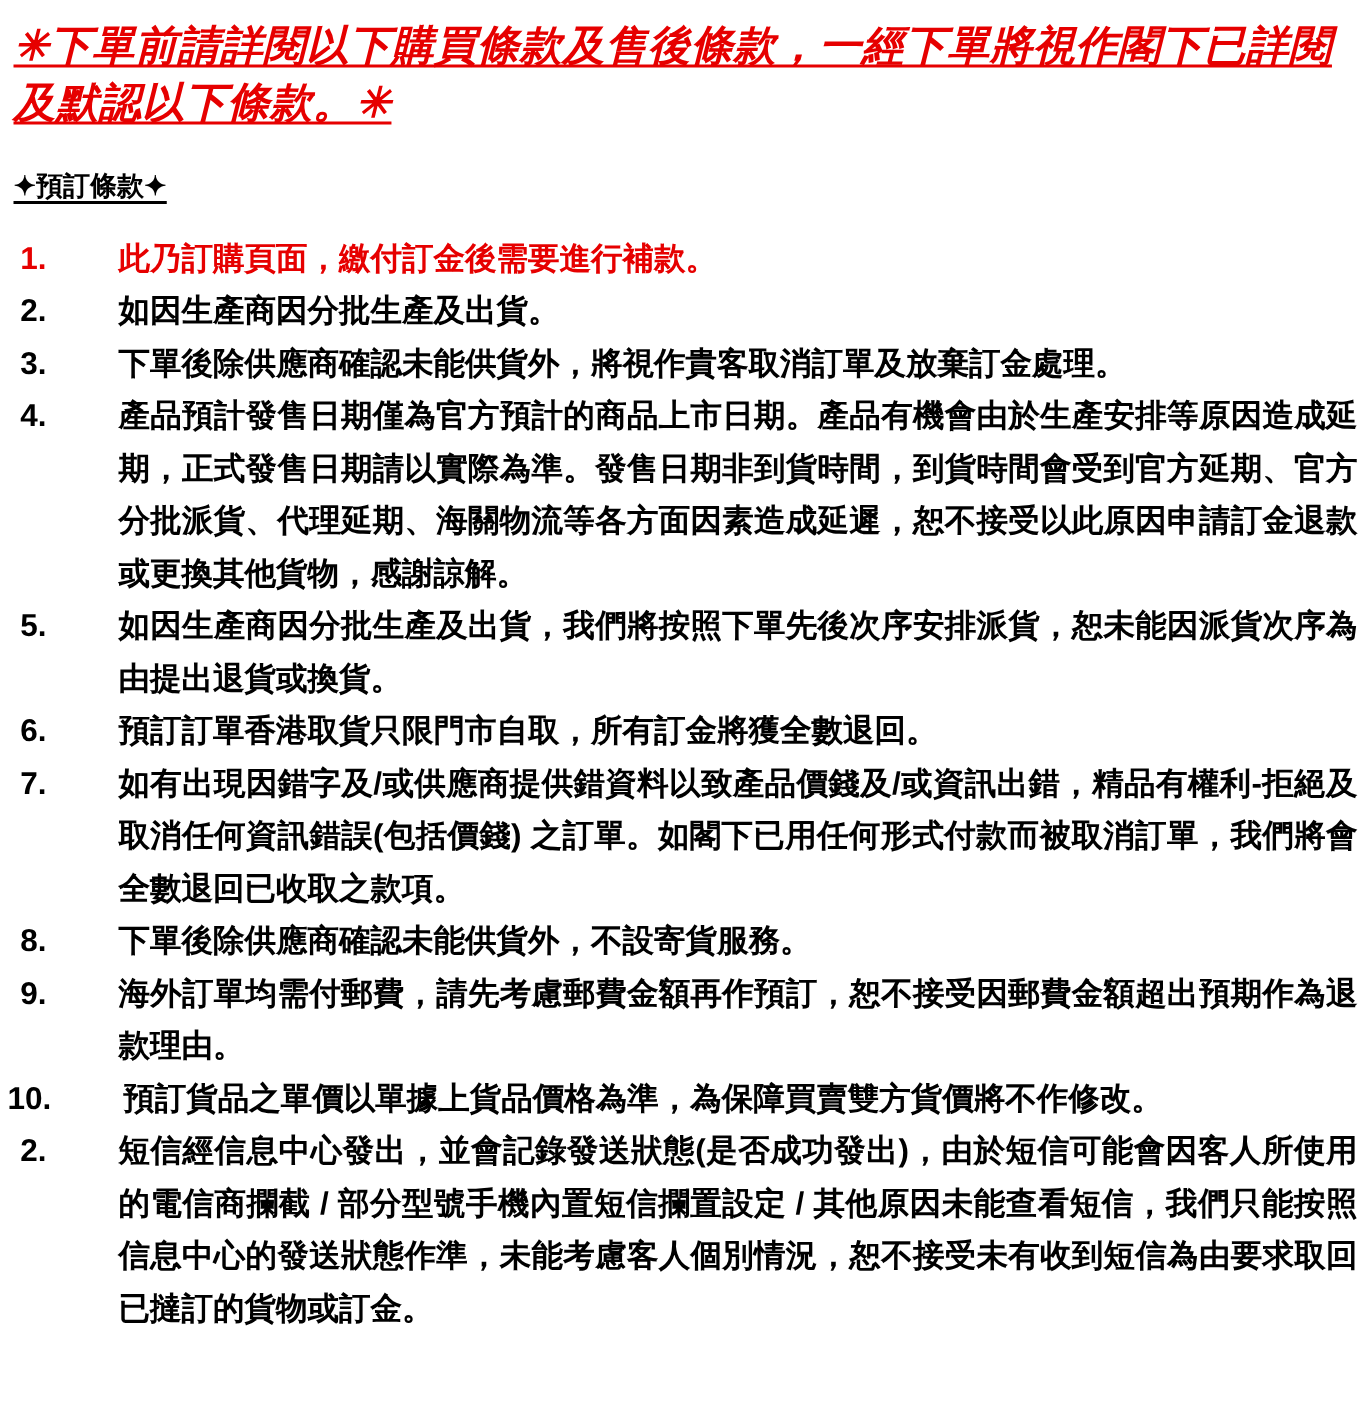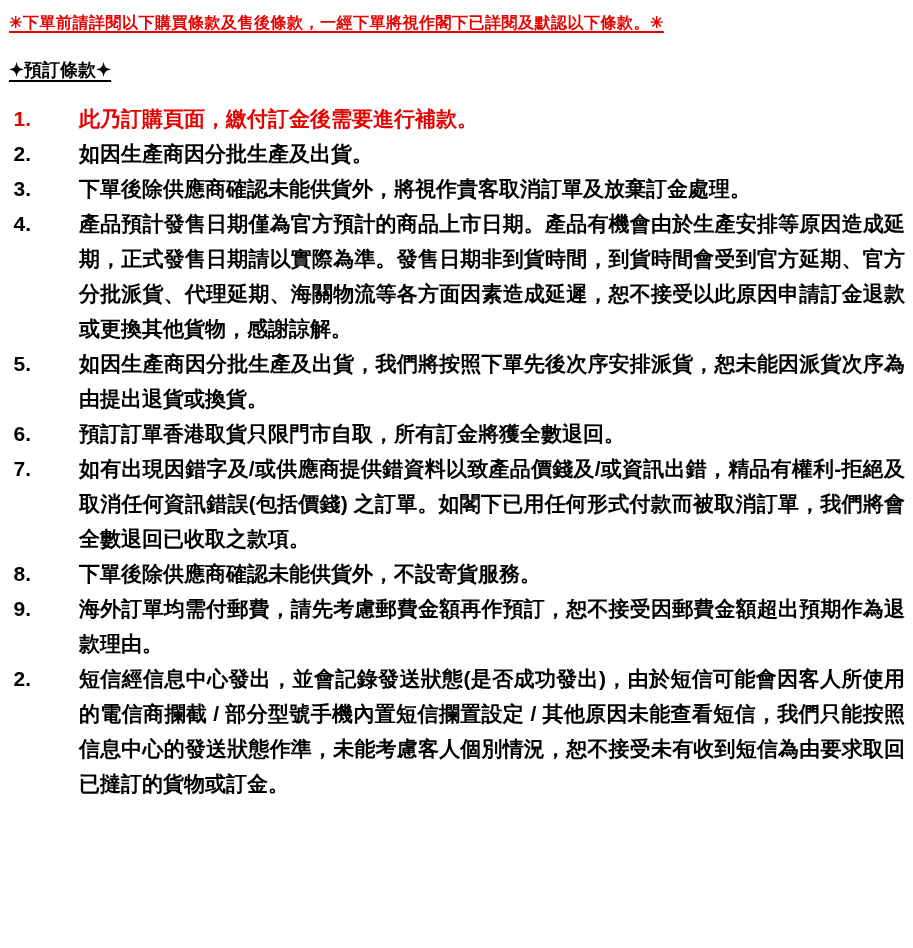--- a/index.html
+++ b/index.html
@@ -18,26 +18,27 @@
   }
   .doc {
     padding: 10px 8px 0 5px;
     box-sizing: border-box;
     width: 913px;
   }
   .notice-header {
     display: block;
     margin: 2px 0 0 4px;
     color: var(--red, #e60000);
-    font-size: 16px;
+    font-size: 28px;
     line-height: 1.35;
     text-decoration: underline;
     text-decoration-thickness: 2px;
     text-underline-offset: 3px;
     letter-spacing: 0.5px;
+    font-style: italic;
   }
   .section-heading {
     display: inline-block;
     margin: 25px 0 0 4px;
     color: #000000;
     font-size: 18px;
     line-height: 1.3;
     text-decoration: underline;
     text-decoration-thickness: 2px;
     text-underline-offset: 4px;
@@ -117,18 +118,22 @@
   </li>
       <li class="term">
     <span class="term-num">8.</span>
     <span class="term-body"><span>下單後除供應商確認未能供貨外，不設寄貨服務。</span></span>
   </li>
       <li class="term">
     <span class="term-num">9.</span>
     <span class="term-body"><span>海外訂單均需付郵費，請先考慮郵費金額再作預訂，恕不接受因郵費金額超出預期作為退款理由。</span></span>
   </li>
       <li class="term">
+    <span class="term-num">10.</span>
+    <span class="term-body"><span>預訂貨品之單價以單據上貨品價格為準，為保障買賣雙方貨價將不作修改。</span></span>
+  </li>
+      <li class="term">
     <span class="term-num">2.</span>
     <span class="term-body"><span>短信經信息中心發出，並會記錄發送狀態(是否成功發出)，由於短信可能會因客人所使用的電信商攔截 / 部分型號手機內置短信攔置設定 / 其他原因未能查看短信，我們只能按照信息中心的發送狀態作準，未能考慮客人個別情況，恕不接受未有收到短信為由要求取回已撻訂的貨物或訂金。</span></span>
   </li>
     </ol>
 
 </div>
 
 </body></html>

